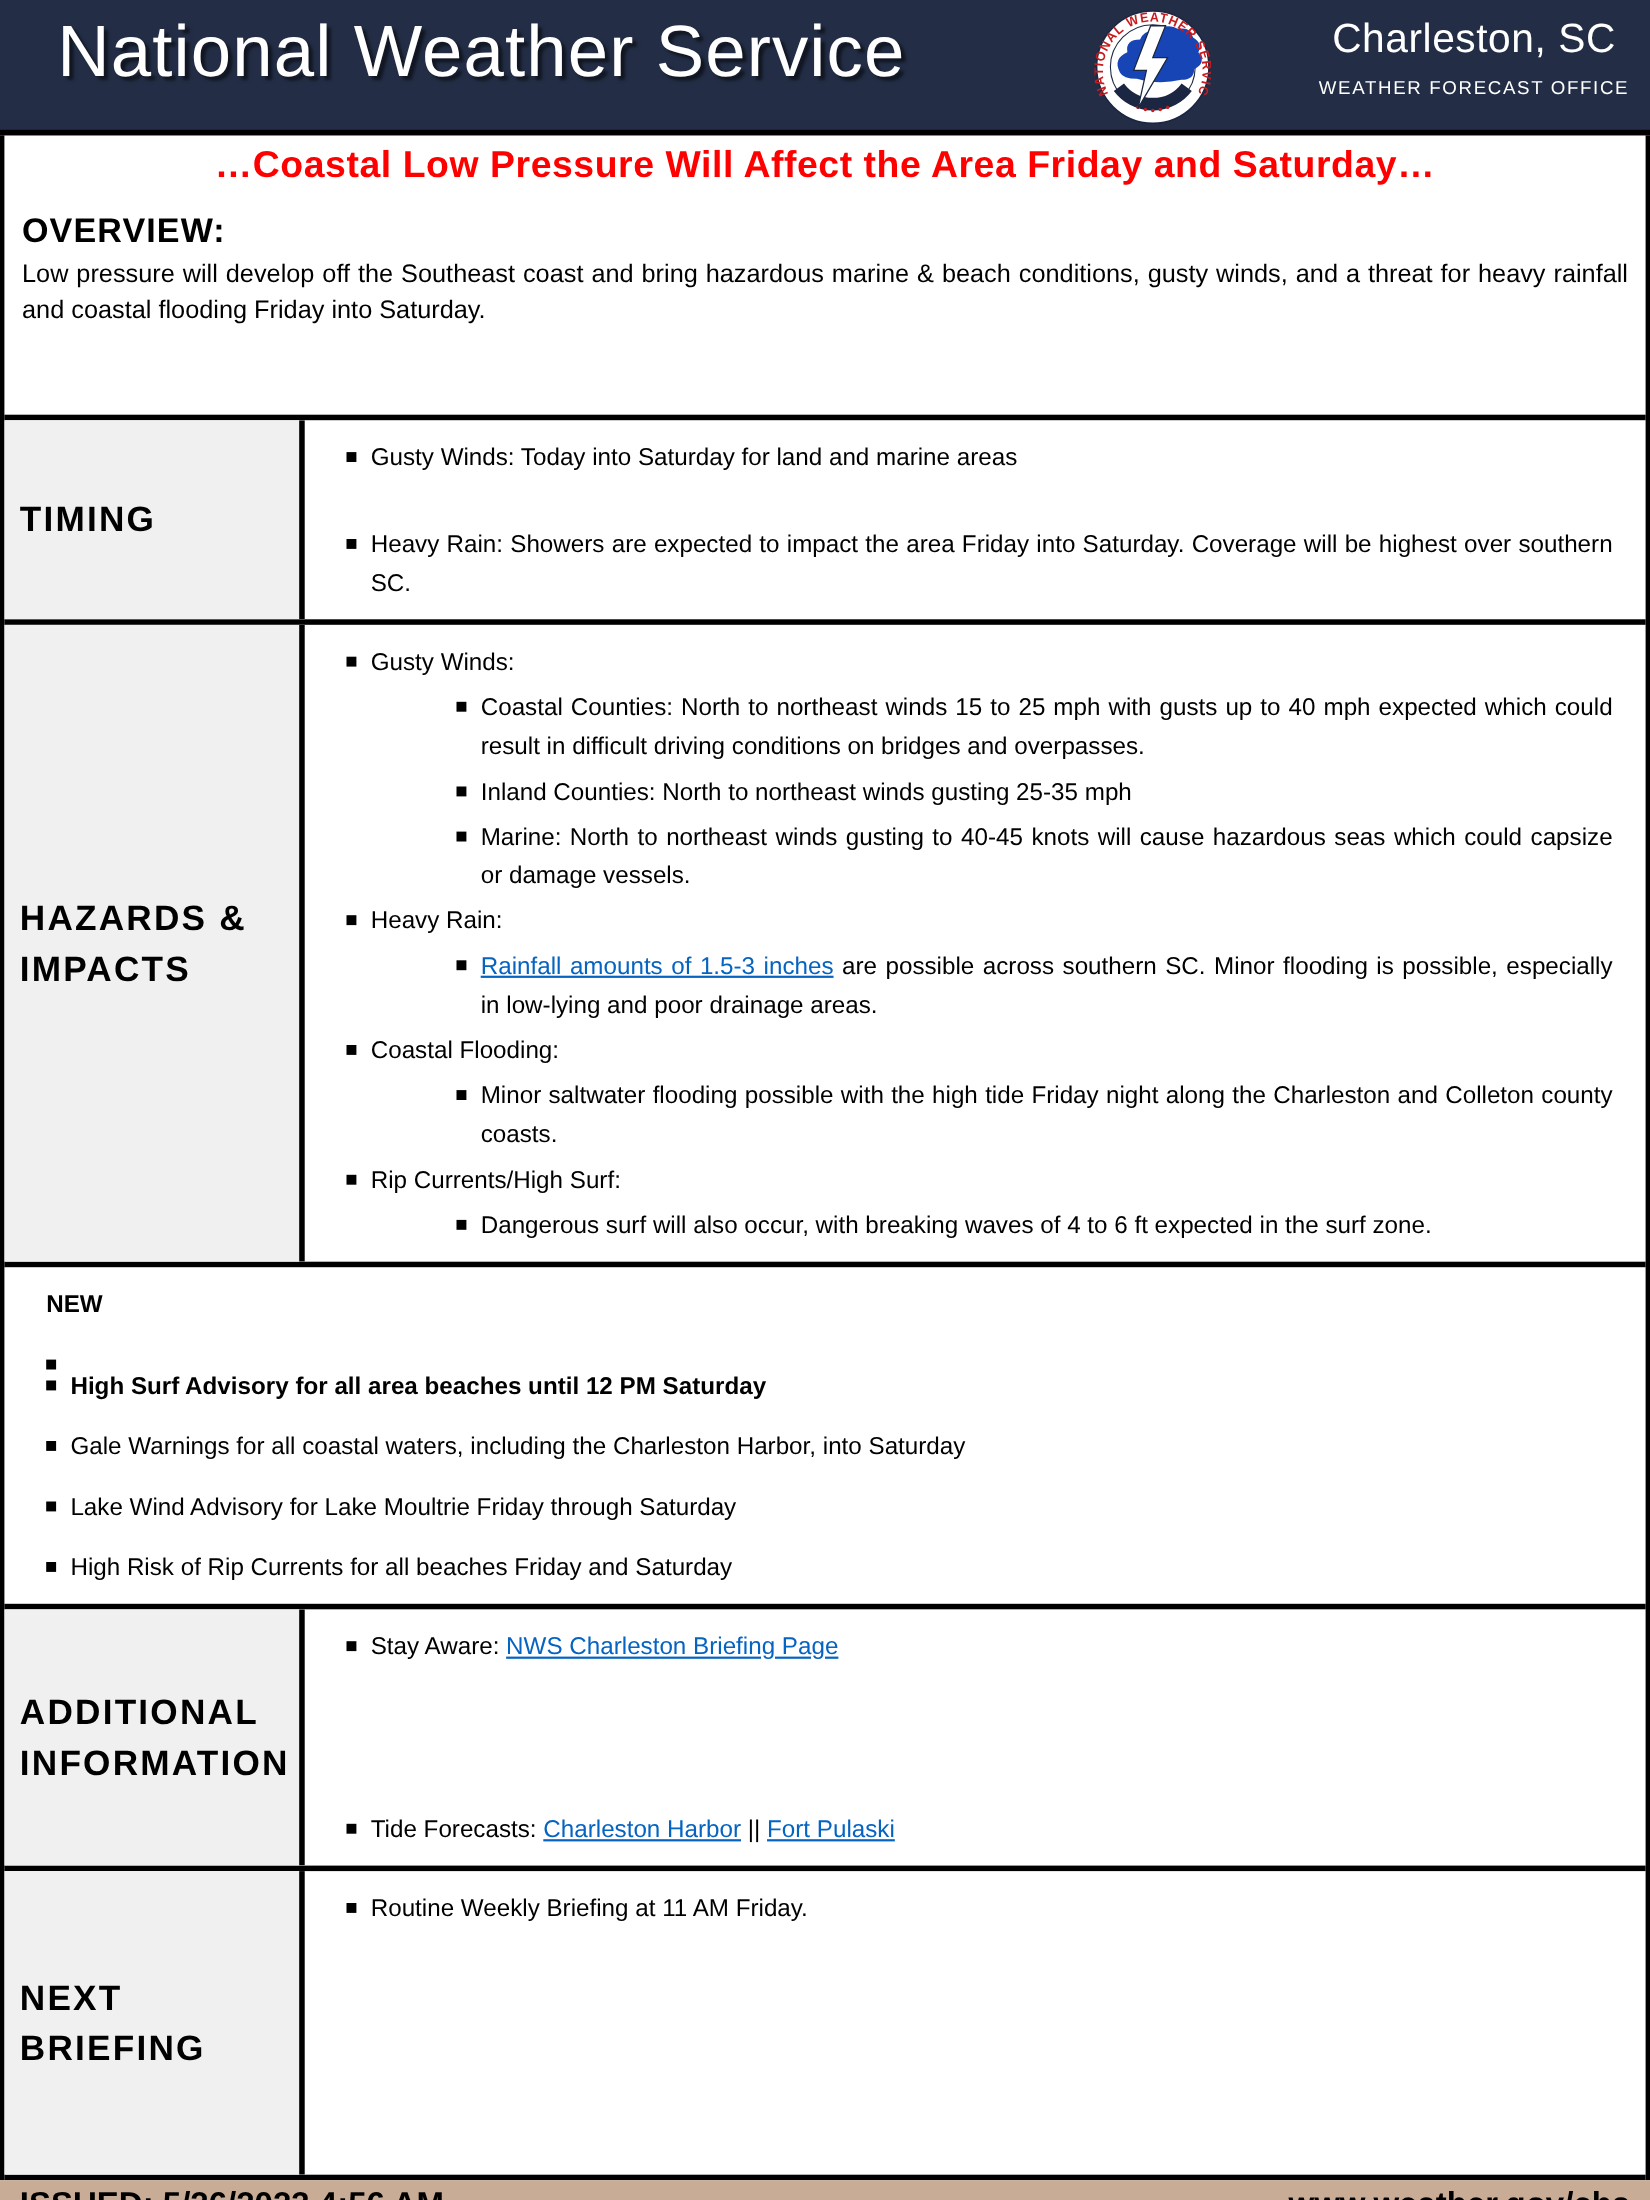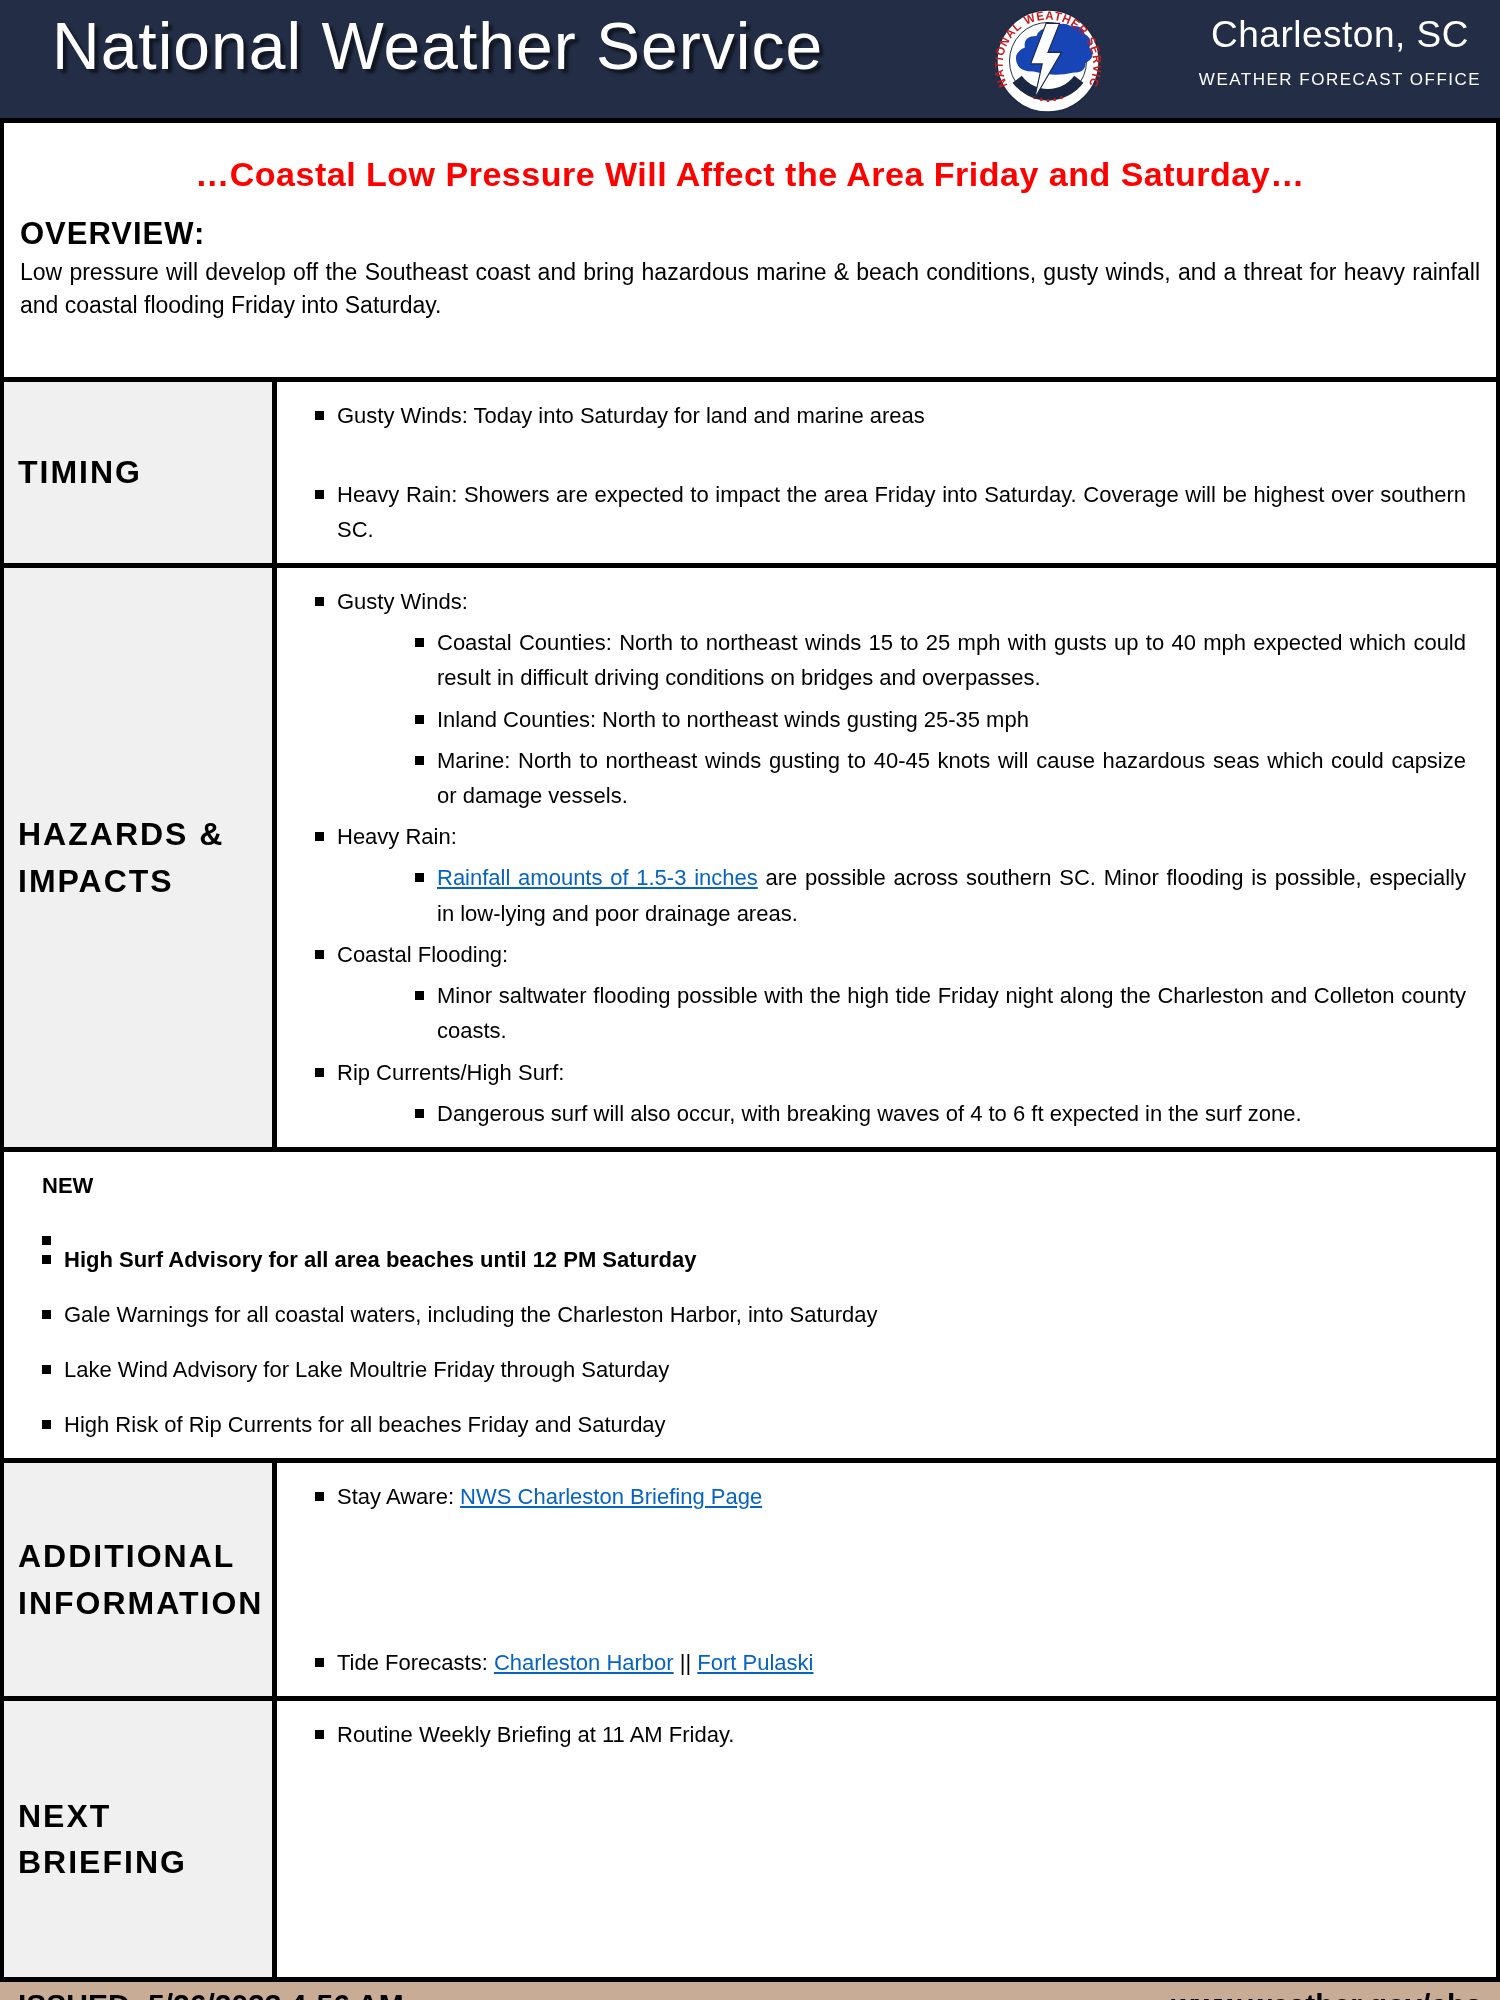--- a/index.html
+++ b/index.html
@@ -23,21 +23,21 @@
     text-shadow:4px 4px 3px rgba(0,0,0,0.55);white-space:nowrap;}
   .logo-wrap{position:absolute;left:995px;top:8px;width:106px;height:106px;}
   .office-block{position:absolute;left:1190px;top:14px;width:300px;text-align:center;color:#fff;}
   .office-location{font-size:37px;letter-spacing:0.5px;margin-bottom:14px;}
   .office-sub{font-size:17px;letter-spacing:1.5px;}
 
   
   .content{border-left:4px solid var(--border-black);border-right:4px solid var(--border-black);}
   .pre-table{height:254px;overflow:hidden;}
   .headline{color:var(--headline-red);font-weight:bold;font-size:34px;text-align:center;
-    margin-top:32px;letter-spacing:0.5px;}
+    margin-top:8px;letter-spacing:0.5px;}
   .overview{padding:0 16px;}
   .overview-label{font-size:31px;font-weight:bold;letter-spacing:1px;margin-top:22px;}
   .overview-text{font-size:23px;line-height:1.45;text-align:justify;margin-top:4px;}
 
   
   .btable{width:100%;}
   .row{display:flex;border-top:5px solid var(--border-black);overflow:hidden;}
   .row-timing{height:186px;}
   .row-hazards-impacts{height:584px;}
   .row-nws-alerts{height:311px;}

